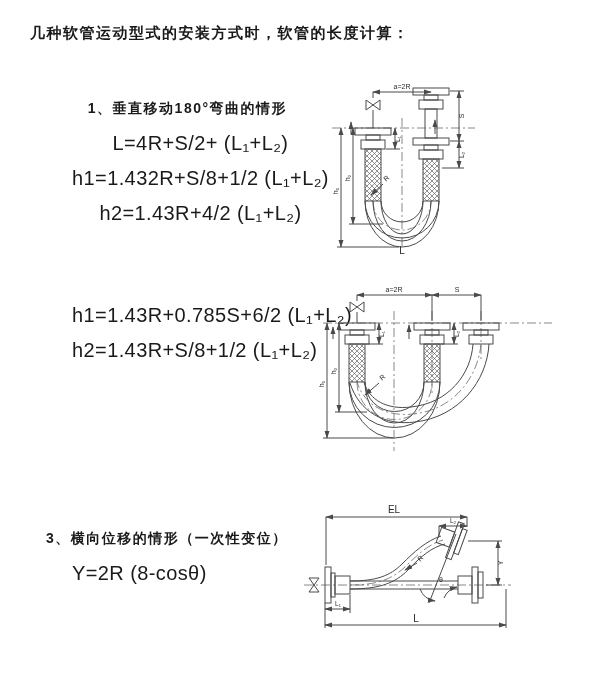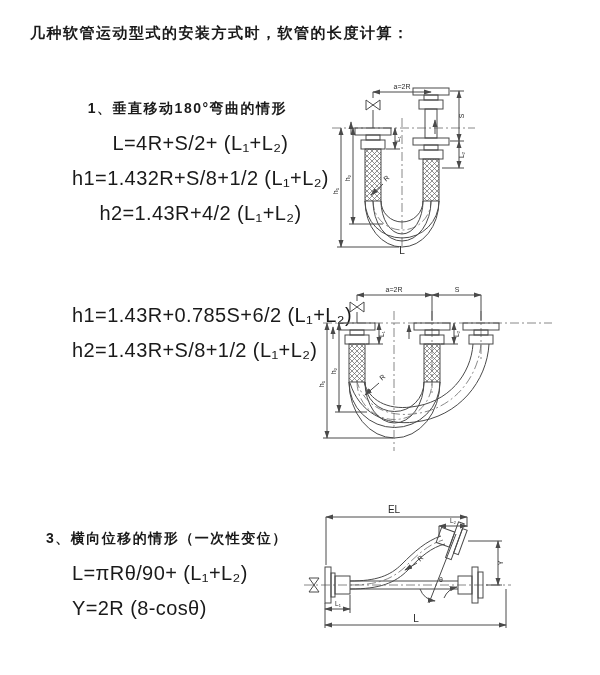--- a/index.html
+++ b/index.html
@@ -196,21 +196,20 @@
     <line class="ln" x1="147" y1="42" x2="147" y2="63" marker-start="url(#ar2)" marker-end="url(#ar2)"></line>
     <line class="ln" x1="134" y1="63" x2="151" y2="63"></line>
     <text class="t6" transform="translate(152,53) rotate(-90)" text-anchor="middle">L₂</text>
 
     <line class="ln" x1="72" y1="102" x2="58" y2="114" marker-end="url(#ar2)"></line>
     <text class="t7" transform="translate(77,98) rotate(-40)" text-anchor="middle">R</text>
   </svg>
 
   <div class="sec" id="sec3">
     <div class="heading">3、横向位移的情形（一次性变位）</div>
-    <div class="formula">L=πRθ/90+ (L₁+L₂)</div>
     <div class="formula">Y=2R (8-cosθ)</div>
   </div>
 
   <svg class="diagram" id="dia3" width="304" height="160" viewBox="0 0 304 160">
     <defs>
       <marker id="ar3" viewBox="0 0 10 10" refX="9" refY="5" markerWidth="8" markerHeight="8" orient="auto-start-reverse">
         <path d="M0,1.8 L10,5 L0,8.2 Z" fill="#4a4a4a"></path>
       </marker>
     </defs>
 

